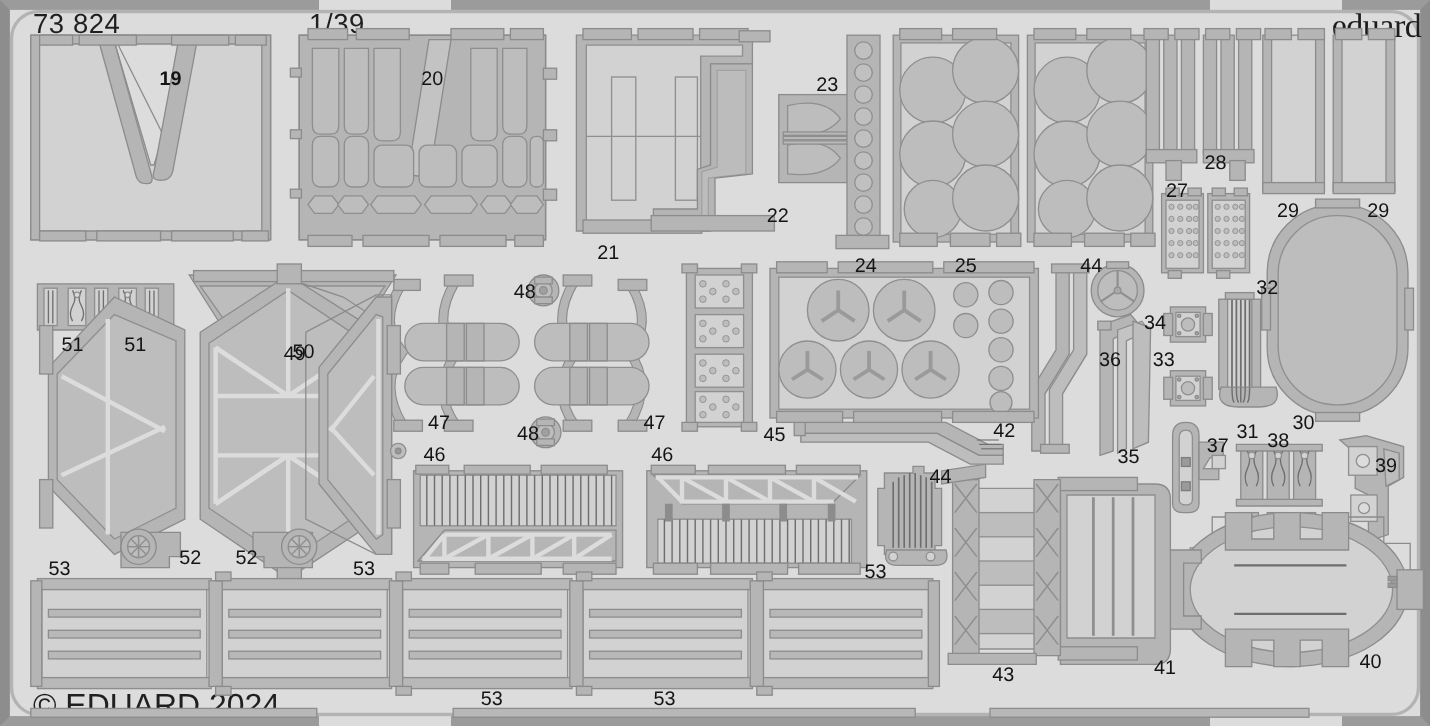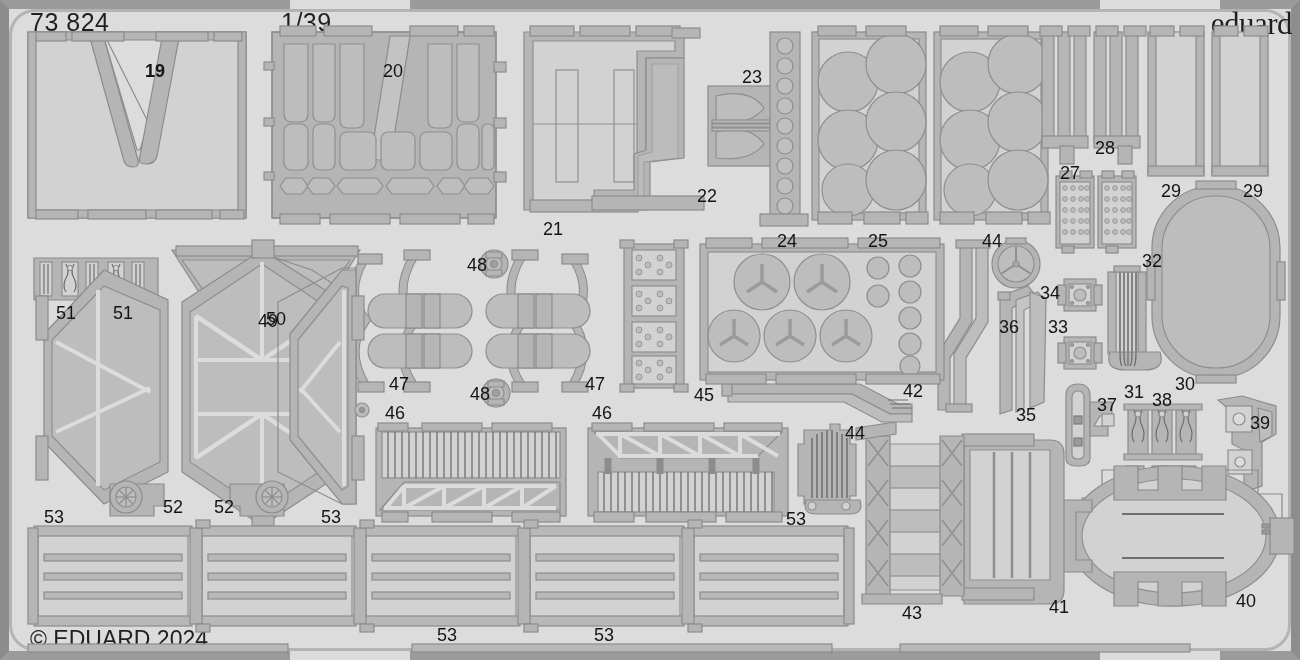--- a/index.html
+++ b/index.html
@@ -29,21 +29,21 @@
   
   .hdr{
     position:absolute;font-size:25px;color:#1f1f1f;white-space:nowrap;
     letter-spacing:.5px;
   }
   .logo{
     position:absolute;right:30px;top:6px;font-family:"Liberation Serif",serif;
     font-weight:normal;font-size:31px;color:#1d1d1d;letter-spacing:-0.5px;
   }
   .foot{
-    position:absolute;font-size:23px;color:#1f1f1f;white-space:nowrap;
+    position:absolute;font-size:29px;color:#1f1f1f;white-space:nowrap;
   }
   .num{
     position:absolute;font-size:18px;color:#141414;
     font-family:"Liberation Sans",sans-serif;
     line-height:1;white-space:nowrap;
   }
   svg{position:absolute;left:0;top:0;overflow:visible;}
 </style>
 </head>
 <body>

